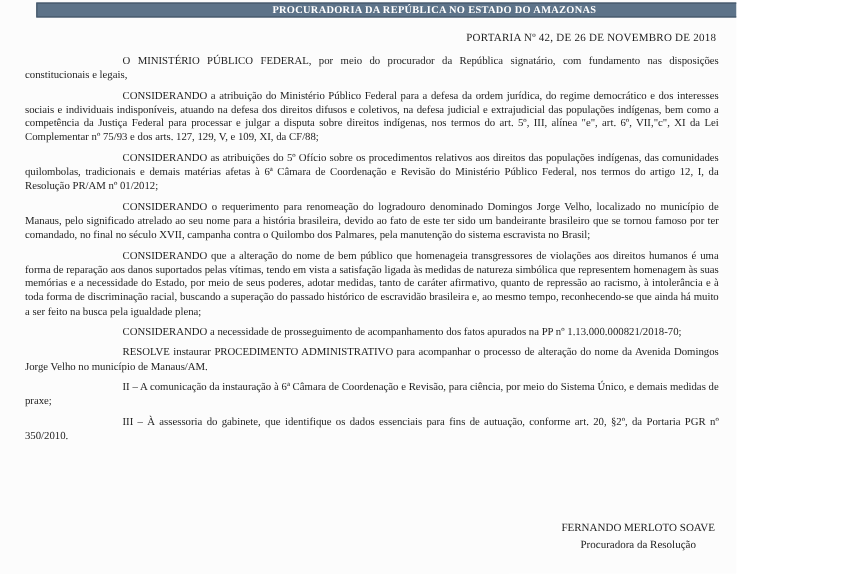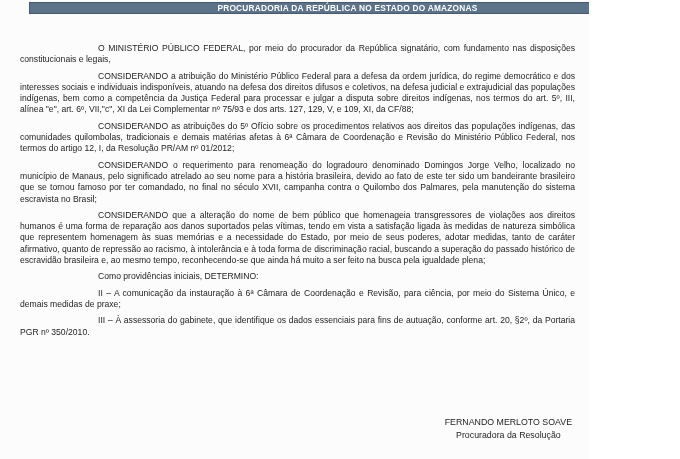--- a/index.html
+++ b/index.html
@@ -5,21 +5,21 @@
   html, body {
     margin: 0;
     padding: 0;
     background: #ffffff;
   }
   .page {
     position: relative;
     width: 589px;
     height: 459px;
     background: #fcfcfc;
-    font-family: Liberation Sans, sans-serif;
+    font-family: Liberation Serif, serif;
     color: #1d1d1d;
     overflow: hidden;
   }
   .title-bar {
     position: absolute;
     left: 29px;
     top: 2px;
     width: 637px;
     height: 12px;
     background: #5d7389;
@@ -69,28 +69,30 @@
 </style>
 </head>
 <body>
 
 <div class="page">
 
   <div class="title-bar">
     <span>PROCURADORIA DA REPÚBLICA NO ESTADO DO AMAZONAS</span>
   </div>
 
+  <div class="portaria-line">PORTARIA Nº 42, DE 26 DE NOVEMBRO DE 2018</div>
 
   <div class="doc-body">
     <p>O MINISTÉRIO PÚBLICO FEDERAL, por meio do procurador da República signatário, com fundamento nas disposições constitucionais e legais,</p>
     <p>CONSIDERANDO a atribuição do Ministério Público Federal para a defesa da ordem jurídica, do regime democrático e dos interesses sociais e individuais indisponíveis, atuando na defesa dos direitos difusos e coletivos, na defesa judicial e extrajudicial das populações indígenas, bem como a competência da Justiça Federal para processar e julgar a disputa sobre direitos indígenas, nos termos do art. 5º, III, alínea "e", art. 6º, VII,"c", XI da Lei Complementar nº 75/93 e dos arts. 127, 129, V, e 109, XI, da CF/88;</p>
     <p>CONSIDERANDO as atribuições do 5º Ofício sobre os procedimentos relativos aos direitos das populações indígenas, das comunidades quilombolas, tradicionais e demais matérias afetas à 6ª Câmara de Coordenação e Revisão do Ministério Público Federal, nos termos do artigo 12, I, da Resolução PR/AM nº 01/2012;</p>
     <p>CONSIDERANDO o requerimento para renomeação do logradouro denominado Domingos Jorge Velho, localizado no município de Manaus, pelo significado atrelado ao seu nome para a história brasileira, devido ao fato de este ter sido um bandeirante brasileiro que se tornou famoso por ter comandado, no final no século XVII, campanha contra o Quilombo dos Palmares, pela manutenção do sistema escravista no Brasil;</p>
     <p>CONSIDERANDO que a alteração do nome de bem público que homenageia transgressores de violações aos direitos humanos é uma forma de reparação aos danos suportados pelas vítimas, tendo em vista a satisfação ligada às medidas de natureza simbólica que representem homenagem às suas memórias e a necessidade do Estado, por meio de seus poderes, adotar medidas, tanto de caráter afirmativo, quanto de repressão ao racismo, à intolerância e à toda forma de discriminação racial, buscando a superação do passado histórico de escravidão brasileira e, ao mesmo tempo, reconhecendo-se que ainda há muito a ser feito na busca pela igualdade plena;</p>
-    <p>Como providências iniciais, DETERMINO:</p>
+    <p>CONSIDERANDO a necessidade de prosseguimento de acompanhamento dos fatos apurados na PP nº 1.13.000.000821/2018-70;</p>
+    <p>RESOLVE instaurar PROCEDIMENTO ADMINISTRATIVO para acompanhar o processo de alteração do nome da Avenida Domingos Jorge Velho no município de Manaus/AM.</p>
     <p>II – A comunicação da instauração à 6ª Câmara de Coordenação e Revisão, para ciência, por meio do Sistema Único, e demais medidas de praxe;</p>
     <p>III – À assessoria do gabinete, que identifique os dados essenciais para fins de autuação, conforme art. 20, §2º, da Portaria PGR nº 350/2010.</p>
   </div>
 
   <div class="signature">
     <div>FERNANDO MERLOTO SOAVE</div>
     <div>Procuradora da Resolução</div>
   </div>
 
 </div>

